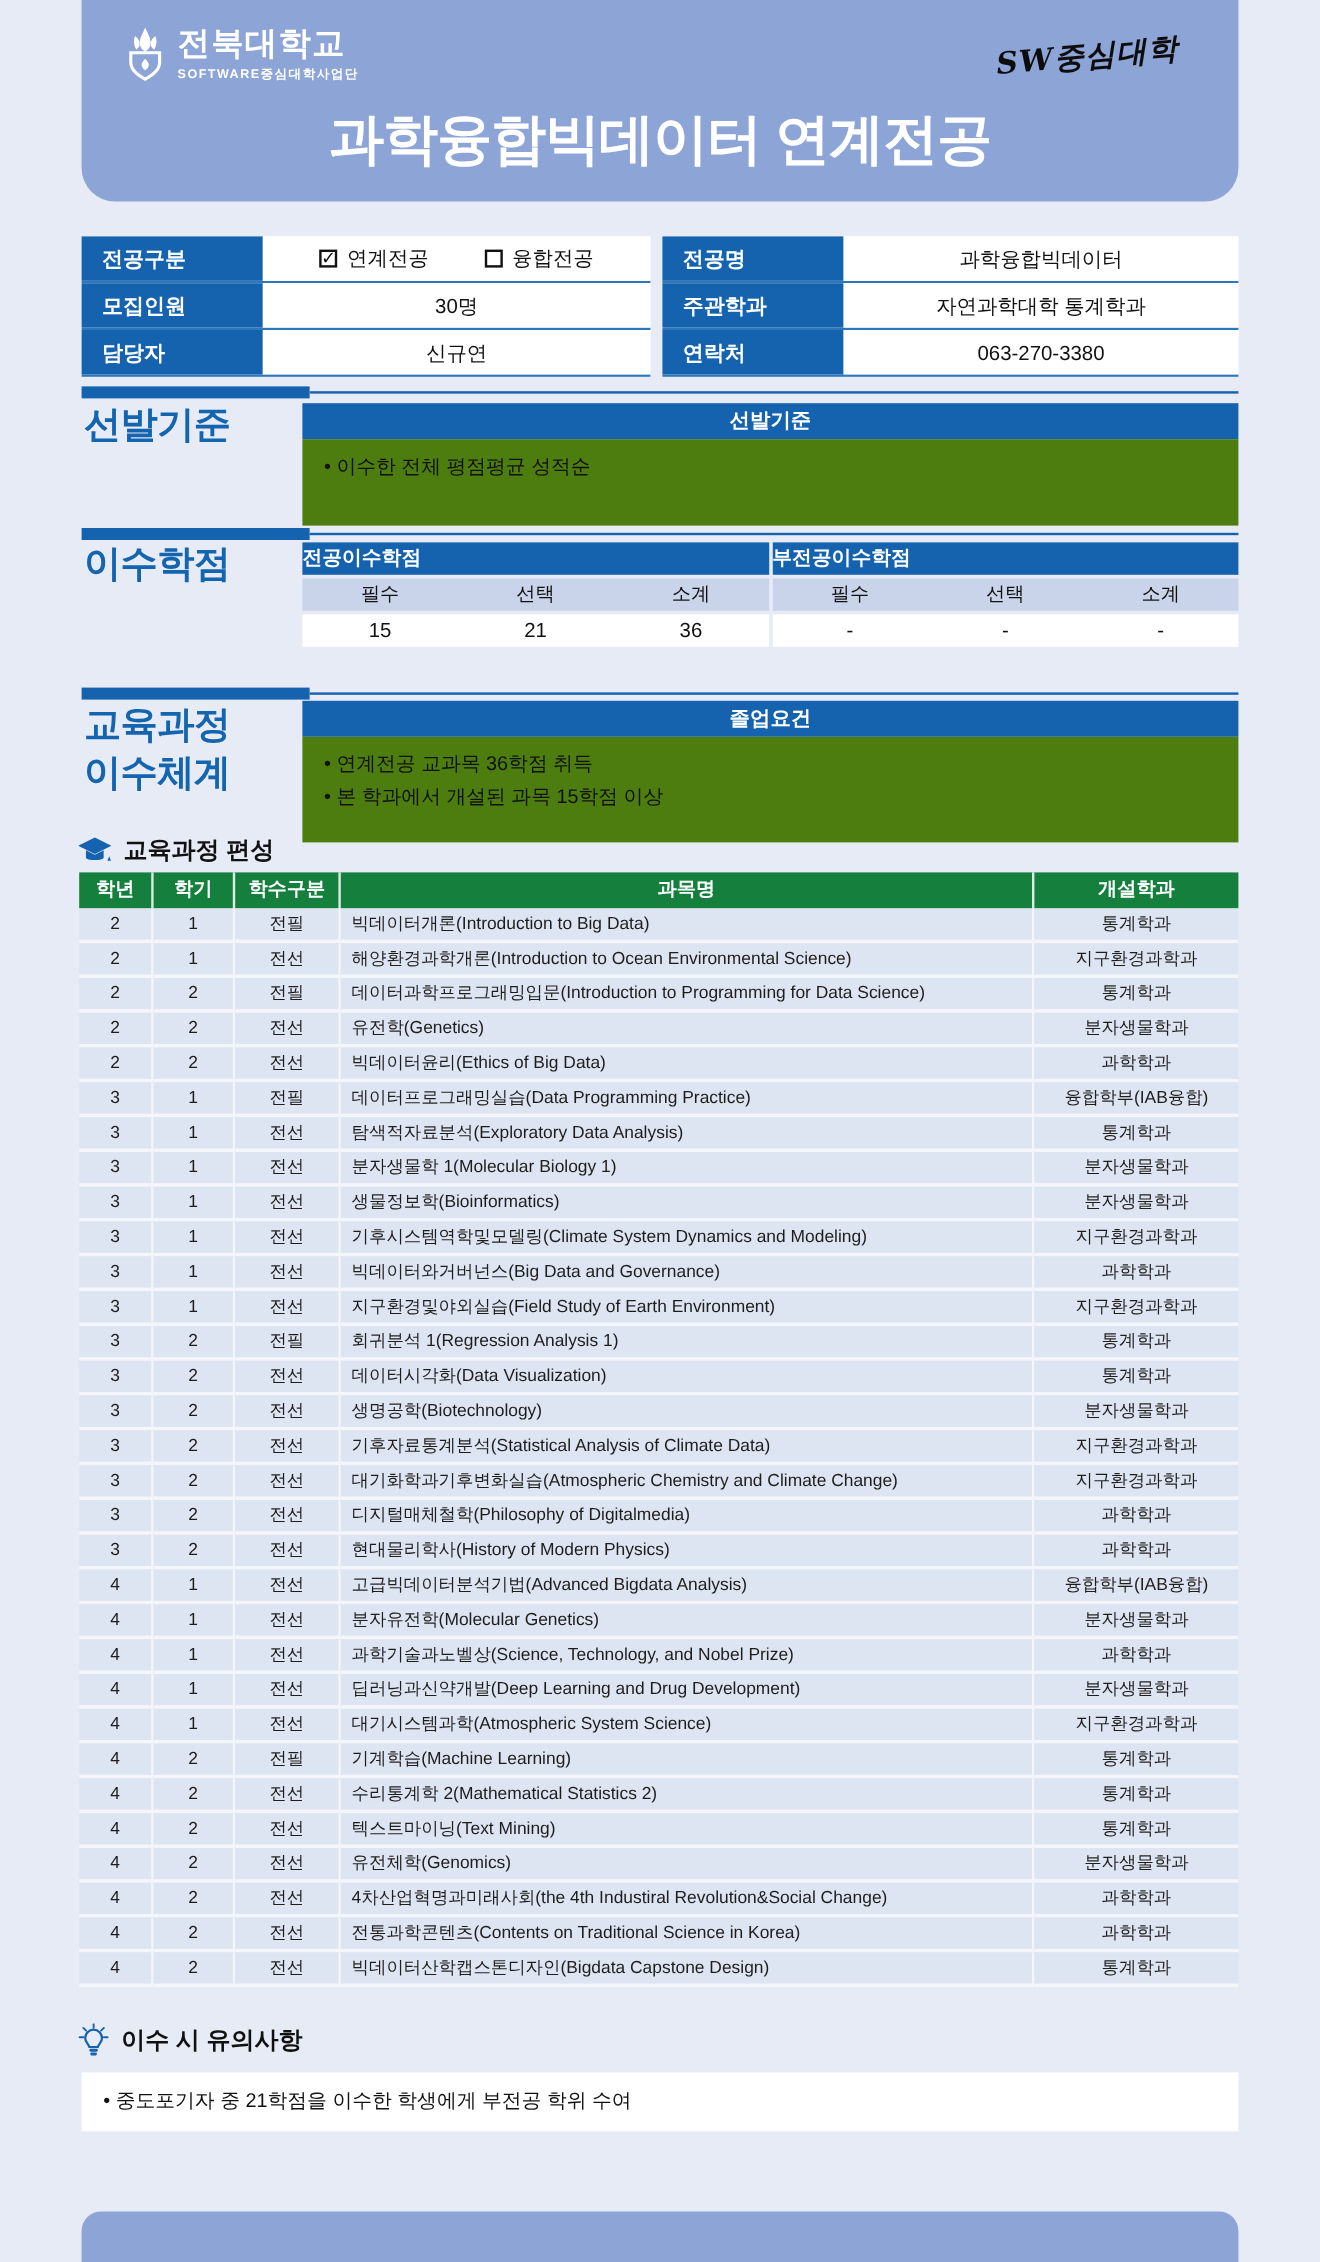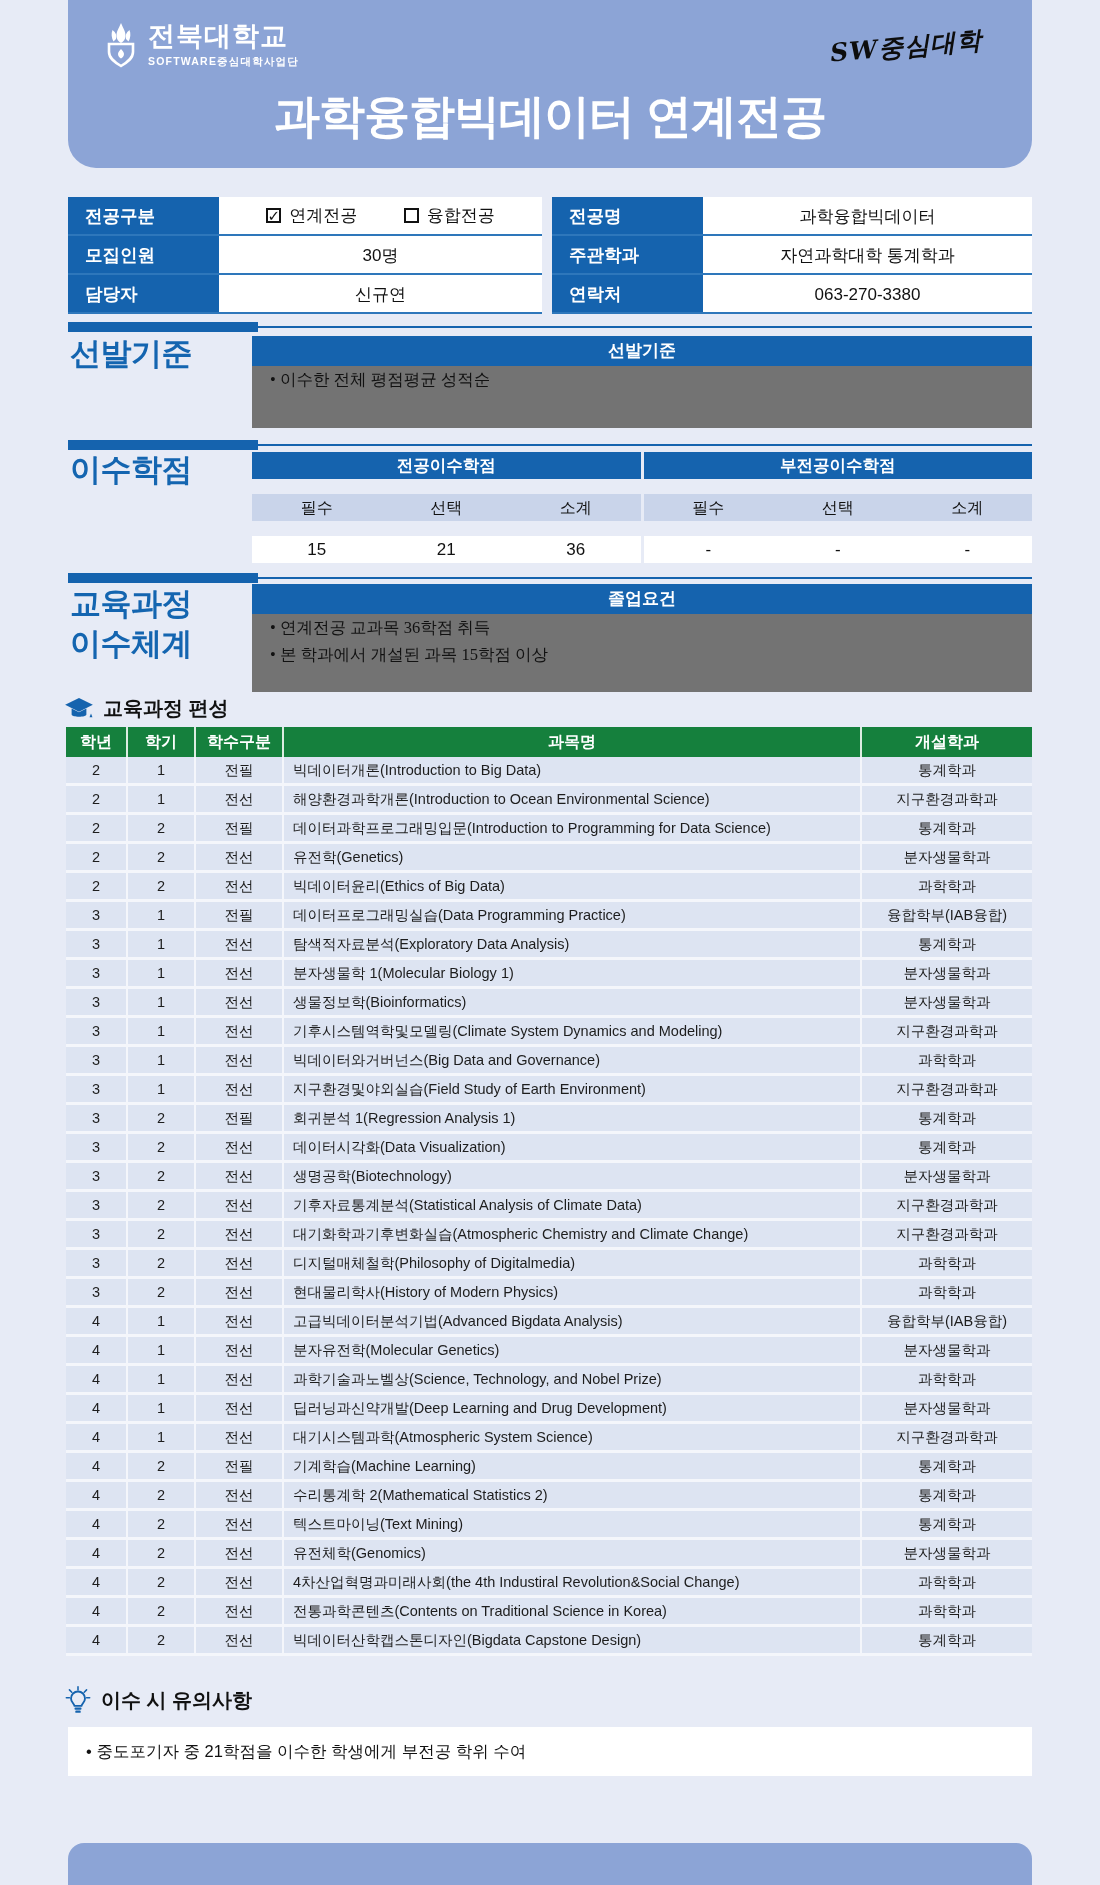--- a/index.html
+++ b/index.html
@@ -26,29 +26,29 @@
   .opt{display:inline-flex;align-items:center;gap:8px;font-size:17px;color:#111;}
   .cbox{width:15px;height:15px;border:2px solid #111;display:inline-flex;align-items:center;justify-content:center;font-size:15px;font-weight:700;line-height:1;color:#111;box-sizing:border-box;}
 
   
   .divider{position:absolute;left:68px;width:964px;height:10px;display:flex;align-items:center;}
   .divider .bar{width:190px;height:10px;background:#1563ae;}
   .divider .line{flex:1;height:2.5px;background:#1563ae;}
   .sec-h{position:absolute;left:70px;color:#1465b0;font-size:31px;font-weight:800;letter-spacing:-0.5px;line-height:40px;}
   .sec-box{position:absolute;left:252px;width:780px;}
   .bh{background:#1563ae;color:#fff;text-align:center;font-size:17px;font-weight:700;height:30px;line-height:30px;}
-  .bb{background:#737373;padding:0 18px 14px;font-family:Liberation Serif, serif;}
+  .bb{background:#4d7c0f;padding:10px 18px 14px;}
   .blt{font-size:16.5px;color:#111;line-height:27px;}
   .blt::before{content:"• ";}
 
   
   .credits{position:absolute;left:252px;top:452px;width:780px;}
   .cr-head{display:flex;gap:3px;}
-  .cr-h{flex:1;background:#1563ae;color:#fff;font-weight:700;text-align:center;height:27px;line-height:27px;font-size:16.5px;}
-  .cr-row{display:flex;gap:3px;margin-top:15px;}
+  .cr-h{flex:1;background:#1563ae;color:#fff;font-weight:700;text-align:left;height:27px;line-height:27px;font-size:16.5px;}
+  .cr-row{display:flex;gap:3px;margin-top:3px;}
   .cr-half{flex:1;display:flex;}
   .cr-c{flex:1;text-align:center;line-height:27px;font-size:16px;color:#111;}
   .sub .cr-half{background:#c9d4ea;}
   .dat .cr-half{background:#fff;}
   .dat .cr-c{font-size:17px;}
 
   
   .cap-h{position:absolute;left:64px;display:flex;align-items:center;gap:9px;font-size:20px;font-weight:800;color:#111;}
   .tbl{position:absolute;left:66px;top:727px;width:966px;}
   .thead{display:flex;background:#15803d;height:30px;}

